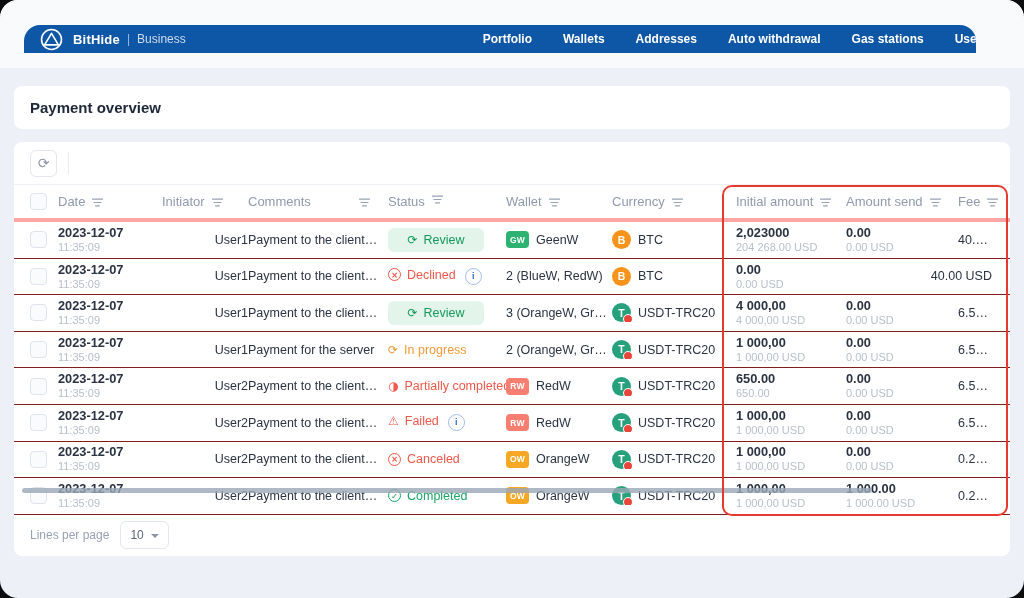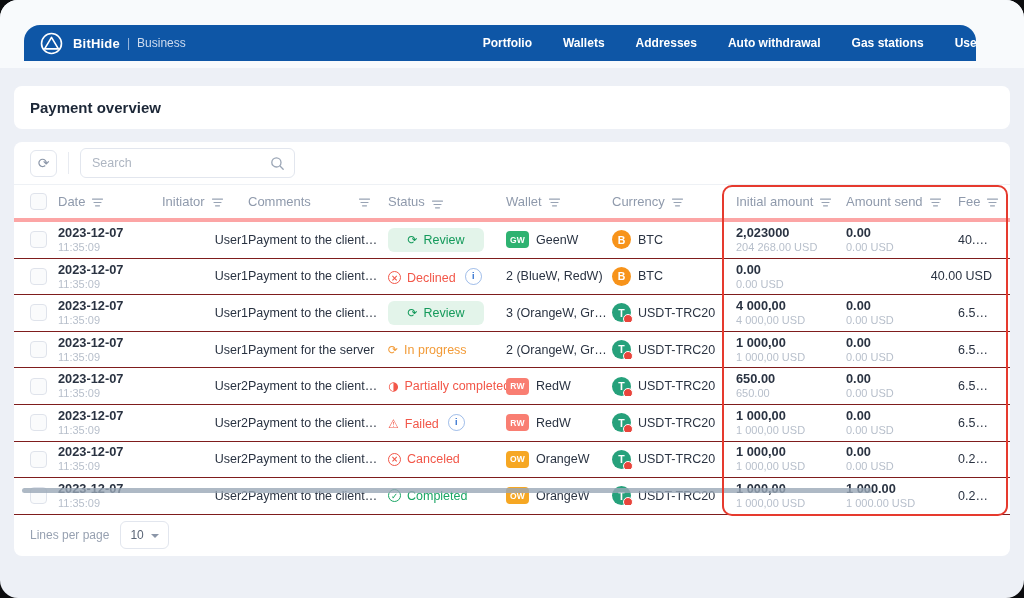--- a/index.html
+++ b/index.html
@@ -1,20 +1,20 @@
 <!DOCTYPE html>
 <html><head>
 <meta charset="utf-8">
 <style>
   html,body{margin:0;padding:0;background:#0b0c0e;font-family:"Liberation Sans",sans-serif;}
   .screen{position:relative;width:1024px;height:598px;background:#edf0f6;border-radius:18px;overflow:hidden;}
   .topstrip{position:absolute;top:0;left:0;right:0;height:68px;background:#f8fafc;}
 
   
-  .navbar{position:absolute;left:24px;top:25px;width:952px;height:36px;background:#0e56a6;
+  .navbar{position:absolute;left:24px;top:25px;width:952px;height:28px;background:#0e56a6;
     border-radius:16px 16px 0 0;display:flex;align-items:center;padding:0 0 0 16px;box-sizing:border-box;overflow:hidden;}
   .logo{width:23px;height:23px;flex:0 0 auto;margin-right:10px;display:flex;}
   .brand{color:#fff;font-size:13px;font-weight:700;letter-spacing:.2px;}
   .brand-sep{color:#9dbbe0;font-size:12px;margin:0 7px;font-weight:300;}
   .brand-sub{color:#cfdcef;font-size:12px;}
   .navmenu{display:flex;align-items:center;gap:31px;margin-left:auto;margin-right:-12px;white-space:nowrap;}
   .navitem{color:#ffffff;font-size:12px;font-weight:600;cursor:pointer;}
 
   
   .titleband{position:absolute;left:14px;top:86px;width:996px;height:43px;background:#fff;border-radius:8px;
@@ -36,21 +36,21 @@
   
   .thead{display:flex;align-items:center;height:37px;color:#8f9aac;font-size:13px;border-bottom:4px solid #fca5a5;box-sizing:border-box;}
   .th{display:flex;align-items:center;gap:7px;box-sizing:border-box;white-space:nowrap;cursor:pointer;}
   .filter-ic{color:#98a3b4;display:flex;margin-top:1px;}
   .tr{display:flex;align-items:center;height:36.6px;border-bottom:1px solid #7f1d1d;font-size:12.5px;color:#2a3342;box-sizing:border-box;}
   .td{box-sizing:border-box;white-space:nowrap;overflow:hidden;text-overflow:ellipsis;}
   .c-check{width:44px;padding-left:16px;flex:0 0 auto;display:flex;align-items:center;}
   .c-date{width:104px;flex:0 0 auto;}
   .c-init{width:86px;flex:0 0 auto;text-align:right;}
   .c-com{width:140px;flex:0 0 auto;padding-right:8px;gap:48px;}
-  .c-status{width:118px;flex:0 0 auto;overflow:visible;display:flex;align-items:flex-end;}
+  .c-status{width:118px;flex:0 0 auto;overflow:visible;display:flex;align-items:flex-start;}
   .c-wallet{width:106px;flex:0 0 auto;display:flex;align-items:center;gap:7px;}
   .c-cur{width:124px;flex:0 0 auto;display:flex;align-items:center;gap:7px;}
   .c-initial{width:110px;flex:0 0 auto;}
   .c-send{width:112px;flex:0 0 auto;}
   .c-fee{flex:1;text-align:right;padding-right:18px;justify-content:flex-end;}
   .th.c-fee{display:flex;}
   .checkbox{width:15px;height:15px;border:1px solid #dfe3eb;border-radius:4px;background:#fafbfc;cursor:pointer;display:inline-block;}
   .d1{font-weight:600;font-size:12.8px;line-height:1.25;}
   .d2{font-weight:400;font-size:11px;color:#b7bfcb;line-height:1.25;}
   .amt .d1{font-weight:600;}
@@ -116,29 +116,20 @@
 
   <div class="titleband">
     <span class="pagetitle">Payment overview</span>
   </div>
 
   <div class="maincard">
 
     <div class="toolbar">
       <button class="refresh-btn">⟳</button>
       <span class="tdivider"></span>
-      <div class="search">
-        <input type="text" placeholder="Search" style="">
-        <span class="search-ic">
-          <svg width="15" height="15" viewBox="0 0 15 15">
-            <circle cx="6.4" cy="6.4" r="4.6" fill="none" stroke="currentColor" stroke-width="1.3"></circle>
-            <path d="M10 10 L13.2 13.2" stroke="currentColor" stroke-width="1.3" stroke-linecap="round"></path>
-          </svg>
-        </span>
-      </div>
     </div>
 
     <div class="thead">
       <div class="td c-check">
         <span class="checkbox"></span>
       </div>
 
     <div class="th c-date">
           <span>Date</span>
           <span class="filter-ic">

